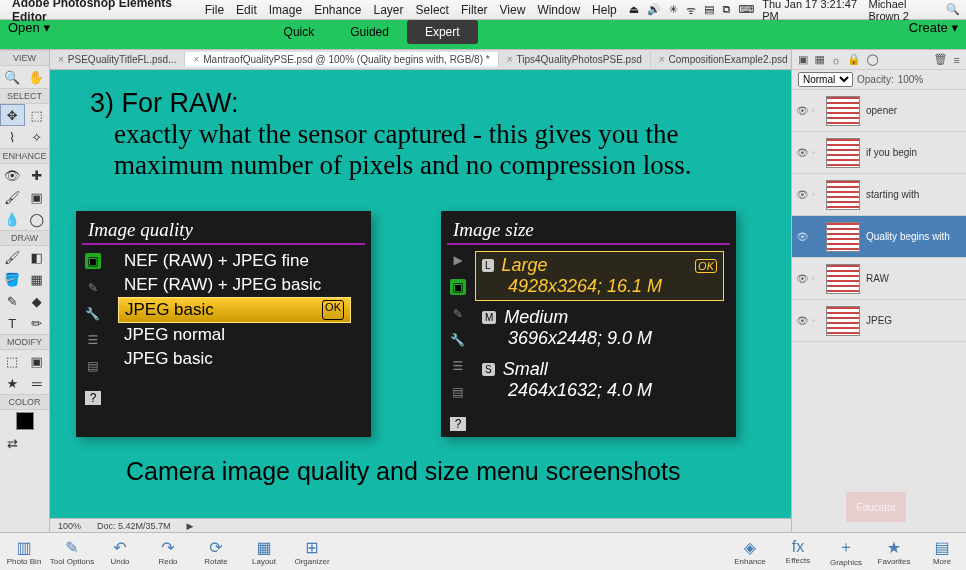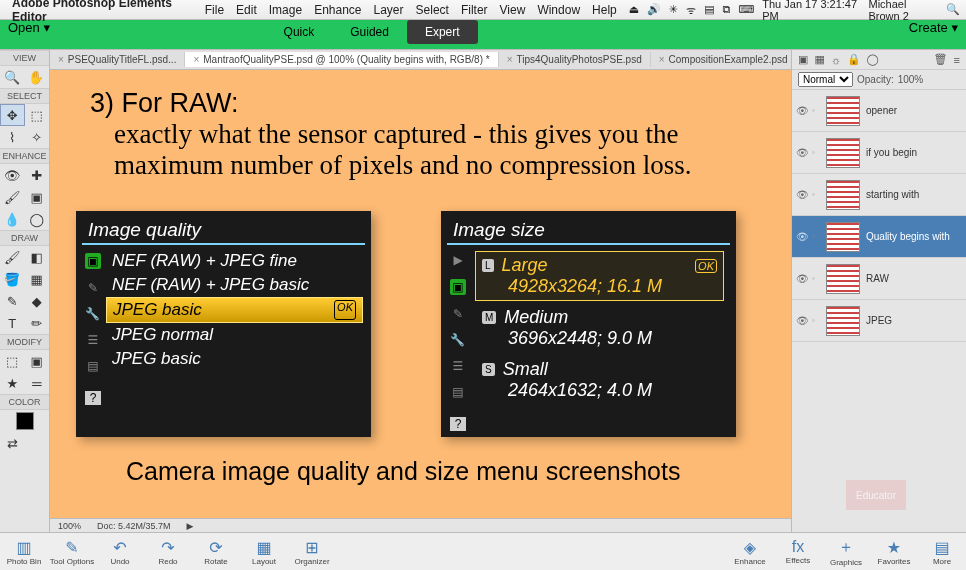--- a/index.html
+++ b/index.html
@@ -28,34 +28,34 @@
 .tool-cell.sel { background: #cde; border: 1px solid #89b; }
 .color-swatch { width: 18px; height: 18px; background: #000; border: 1px solid #888; margin: 2px auto; }
 
 
 .tabs-row { position: absolute; left: 50px; right: 0; top: 50px; height: 20px; background: #e0e0e0; border-bottom: 1px solid #bbb; display: flex; align-items: center; font-size: 10px; color: #444; }
 .tab { padding: 2px 8px; border-right: 1px solid #ccc; white-space: nowrap; display: flex; align-items: center; gap: 4px; }
 .tab.active { background: #fff; }
 .tab .close { color: #888; }
 
 
-.canvas-wrap { position: absolute; left: 50px; top: 70px; right: 175px; bottom: 52px; background: #fdba74; overflow: hidden; }
+.canvas-wrap { position: absolute; left: 50px; top: 70px; right: 175px; bottom: 52px; background: #14b8a6; overflow: hidden; }
 .canvas { padding: 10px 20px; }
 .doc-title { font-size: 27px; margin-left: 20px; margin-top: 8px; }
 .doc-body { font-size: 27px; margin-left: 44px; line-height: 1.15; font-family: Liberation Serif, serif; }
 
 .camera-screens { display: flex; gap: 70px; margin-top: 30px; margin-left: 6px; }
 .camera-lcd { background: #1a1a1a; width: 295px; padding: 6px; box-shadow: 4px 4px 10px rgba(0,0,0,0.3); }
-.lcd-title { color: #fff; font-size: 19px; font-style: italic; padding: 2px 6px; border-bottom: 2px solid #7dd3fc; }
+.lcd-title { color: #fff; font-size: 19px; font-style: italic; padding: 2px 6px; border-bottom: 2px solid #a21caf; font-family: Liberation Serif, serif; }
 .lcd-body { display: flex; }
 .lcd-sideicons { width: 22px; display: flex; flex-direction: column; align-items: center; gap: 12px; padding-top: 8px; }
 .lcd-sideicons .si { font-size: 12px; color: #888; }
 .lcd-sideicons .si.green { background: #2a2; color: #000; padding: 1px 2px; border-radius: 2px; }
 .lcd-list { flex: 1; padding: 4px 2px; }
-.lcd-item { color: #fff; font-size: 17px; font-style: italic; padding: 2px 6px; margin: 0px 0; }
+.lcd-item { color: #fff; font-size: 17px; padding: 2px 6px; margin: 0px 12px; }
 .lcd-item.sel { background: linear-gradient(#ffcc33,#cc9900); color: #000; border: 1px solid #ffe680; display: flex; justify-content: space-between; }
 .lcd-item.sel .ok { font-size: 11px; border: 1px solid #000; padding: 0 2px; border-radius: 3px; }
 .lcd-helpicon { background: #d0d0d0; color: #000; width: 16px; text-align: center; font-size: 12px; margin-top: 6px; }
 
 .lcd-size-item { margin: 2px 4px; padding: 3px 6px; border: 1px solid transparent; }
 .lcd-size-item .top { display: flex; align-items: center; gap: 8px; color: #fff; font-size: 18px; font-style: italic; }
 .lcd-size-item .bot { color: #fff; font-size: 18px; font-style: italic; margin-left: 26px; }
 .lcd-size-item.sel { border: 1px solid #ffd24d; background: rgba(255,200,50,0.08); }
 .lcd-size-item.sel .top, .lcd-size-item.sel .bot { color: #ffc933; }
 .lcd-size-item .sicon { background: #ccc; color: #000; font-size: 10px; font-style: normal; padding: 1px 3px; border-radius: 2px; }
@@ -78,21 +78,21 @@
 .layer-row .thumb { width: 34px; height: 30px; background: #fff; border: 1px solid #888; background-image: repeating-linear-gradient(#c44 0 2px, #fff 2px 5px); }
 
 
 .status { position: absolute; left: 50px; right: 175px; bottom: 38px; height: 14px; background: #e5e5e5; border-top: 1px solid #bbb; font-size: 9px; color: #444; display: flex; align-items: center; padding: 0 8px; gap: 16px; }
 
 
 .bottom-bar { position: absolute; left: 0; right: 0; bottom: 0; height: 38px; background: #eee; border-top: 1px solid #bbb; display: flex; align-items: center; }
 .bb-item { display: flex; flex-direction: column; align-items: center; justify-content: center; width: 48px; font-size: 8px; color: #444; }
 .bb-item .bi { font-size: 16px; color: #4a7fb5; }
 .bb-right { margin-left: auto; display: flex; }
-.watermark { position: absolute; right: 60px; bottom: 60px; width: 60px; height: 30px; background: #e8b8b8; opacity: 0.5; display: flex; align-items: center; justify-content: center; font-size: 10px; color: #fff; }
+.watermark { position: absolute; right: 60px; bottom: 48px; width: 60px; height: 30px; background: #e8b8b8; opacity: 0.5; display: flex; align-items: center; justify-content: center; font-size: 10px; color: #fff; }
 </style>
 </head>
 <body>
 
 <div class="menubar">
   <span class="apple"></span>
   <span class="app-name">Adobe Photoshop Elements Editor</span>
   <span class="menu-item">File</span>
   <span class="menu-item">Edit</span>
   <span class="menu-item">Image</span>

